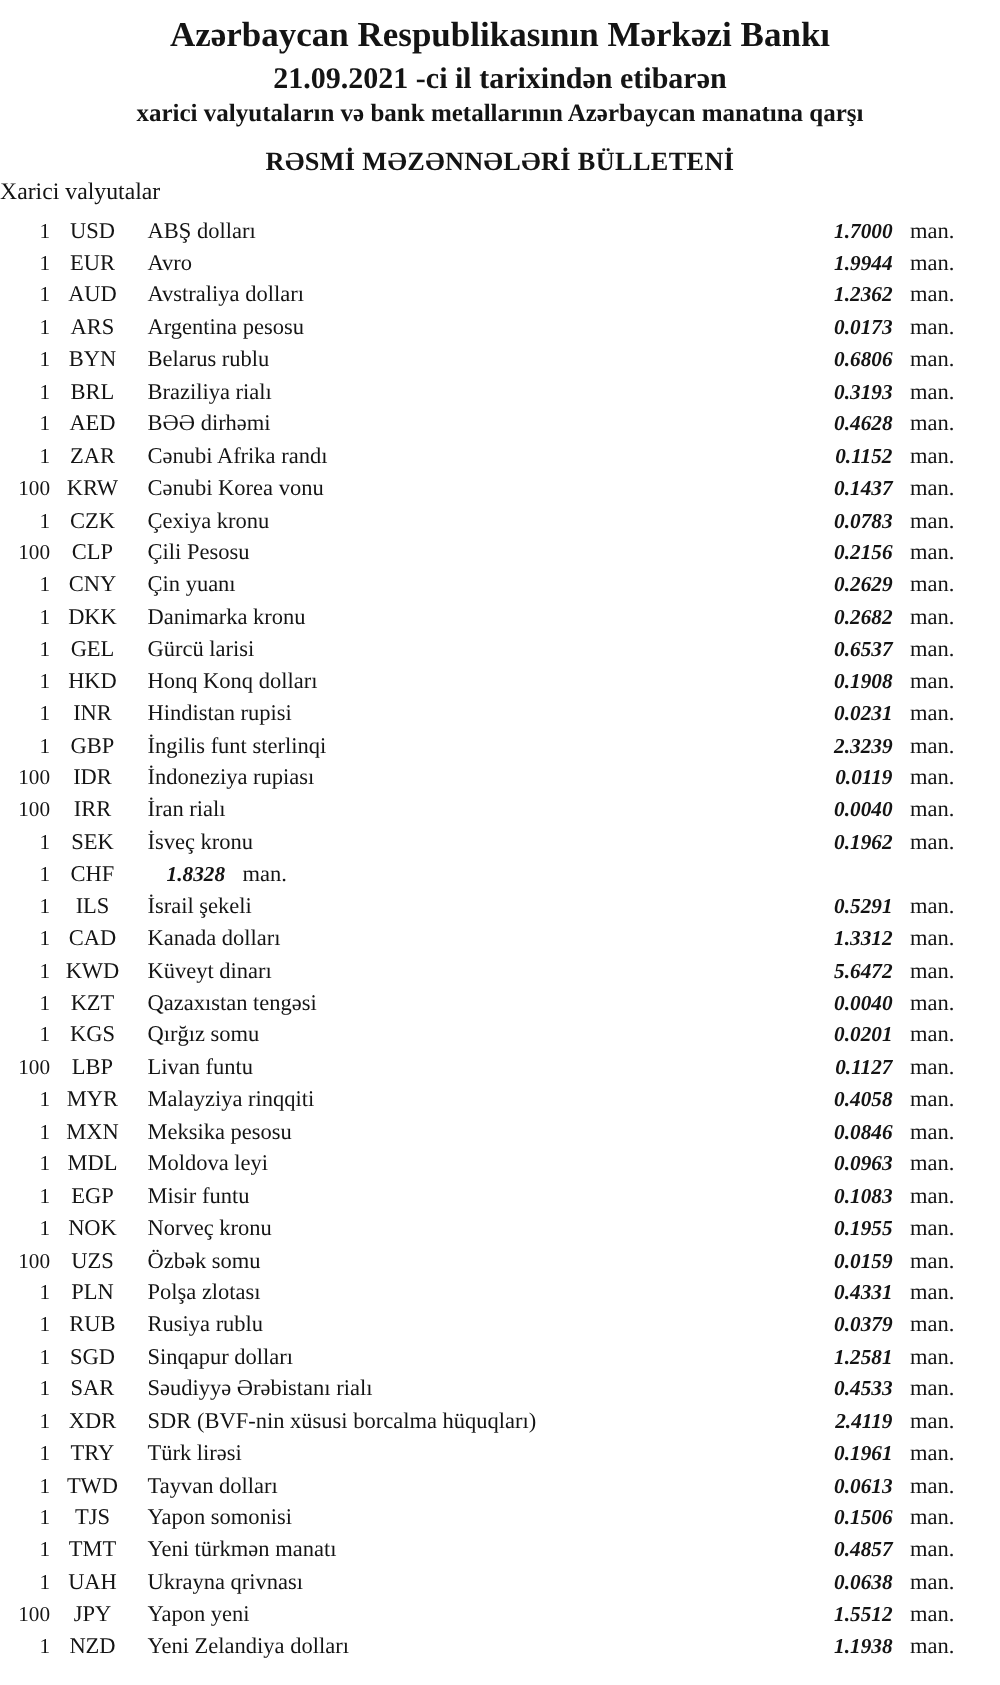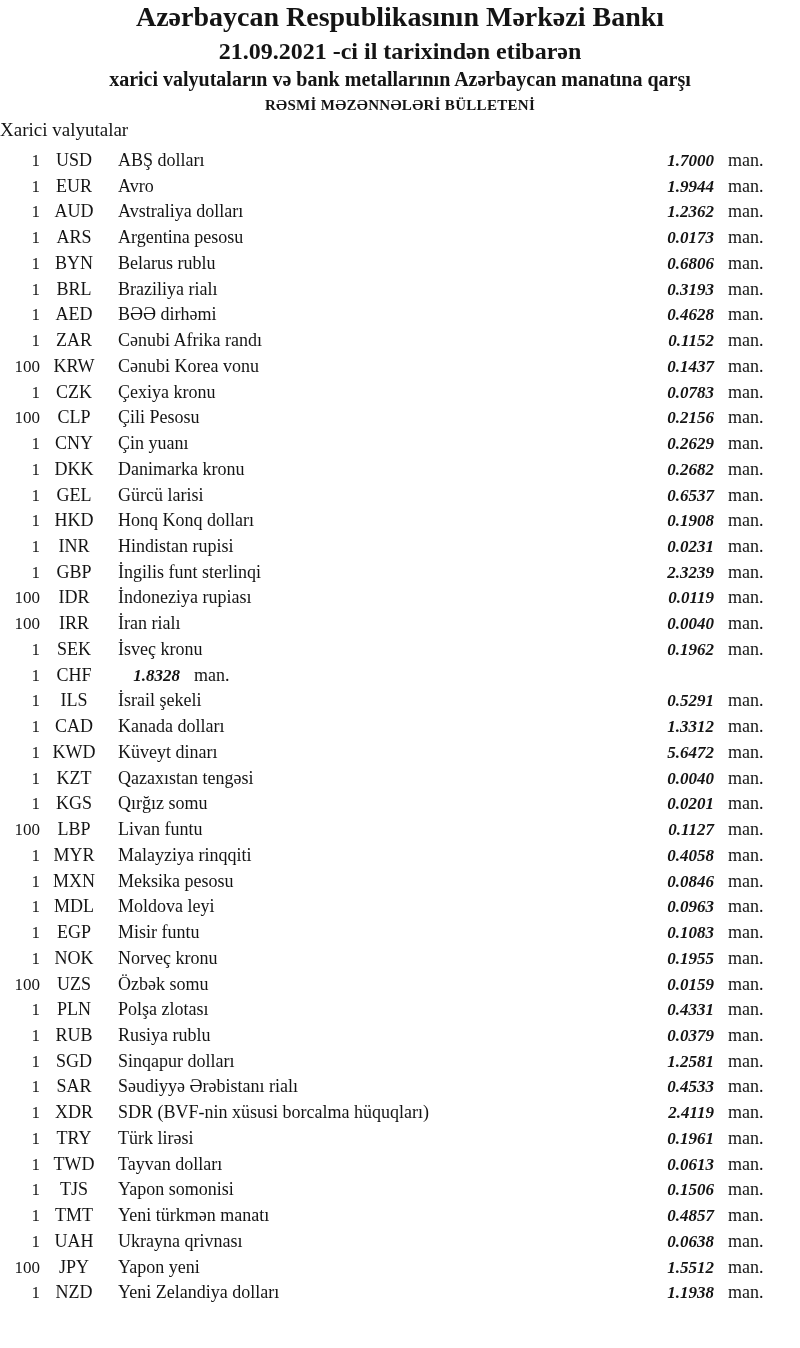--- a/index.html
+++ b/index.html
@@ -11,21 +11,21 @@
     width: 800px;
     height: 1348px;
     font-family: "Liberation Serif", "DejaVu Serif", serif;
     color: #141414;
     overflow: hidden;
   }
   .page {
     width: 800px;
     height: 1348px;
     box-sizing: border-box;
-    padding-top: 0;
+    padding-top: 12px;
   }
   .doc-header { text-align: center; }
   .doc-title {
     font-size: 28px;
     font-weight: bold;
     line-height: 34px;
     margin: 0;
   }
   .doc-date {
     font-size: 24px;
@@ -33,25 +33,25 @@
     line-height: 26px;
     margin-top: 4px;
   }
   .doc-subtitle {
     font-size: 20px;
     font-weight: bold;
     line-height: 26px;
     margin-top: 2px;
   }
   .doc-bulletin {
-    font-size: 15px;
+    font-size: 21px;
     font-weight: bold;
     line-height: 27px;
     letter-spacing: 0.3px;
-    margin-top: 0px;
+    margin-top: 12px;
   }
   .section-title {
     text-align: left;
     font-size: 19px;
     font-weight: normal;
   }
   .rates-table {
     margin-top: 9px;
   }
   .rate-row {

